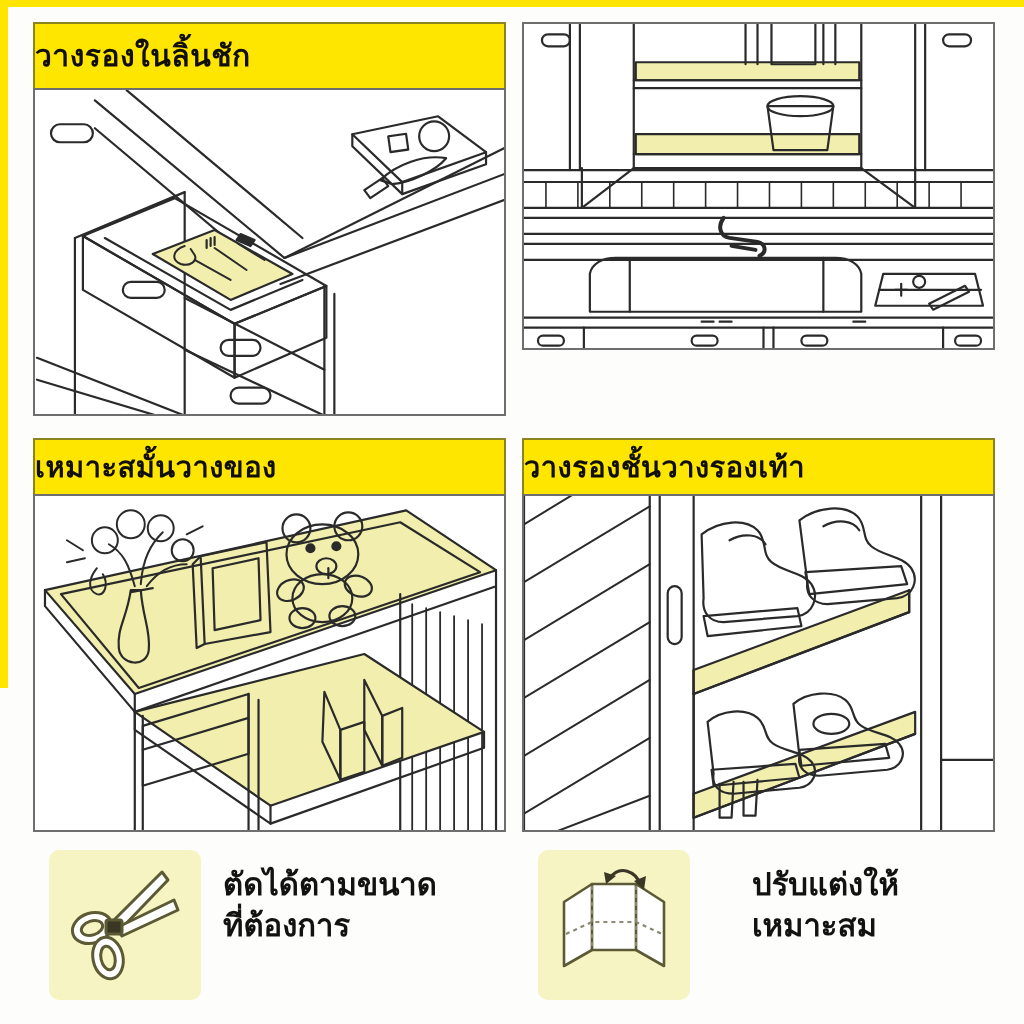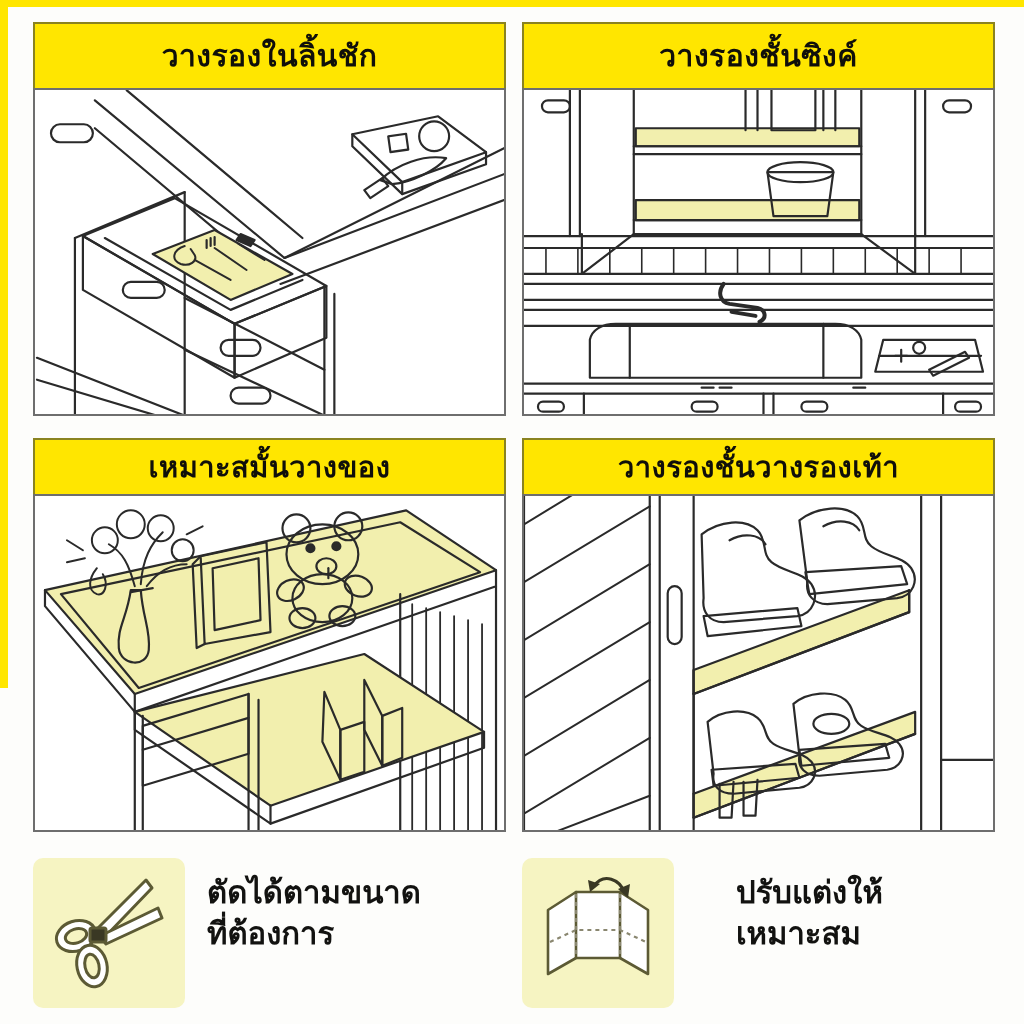--- a/index.html
+++ b/index.html
@@ -21,21 +21,21 @@
   .panel.p3{left:0;top:416px;}
   .panel.p4{left:489px;top:416px;border-radius:7px;}
 
   .panel-header{
     position:relative;
     height:66px;
     background:#ffe600;
     border:2px solid #8a8320;
     border-bottom:none;
     box-sizing:border-box;
-    display:flex;align-items:center;justify-content:center;
+    display:flex;align-items:center;
   }
   .panel.p3 .panel-header,.panel.p4 .panel-header{height:56px;}
   .panel-title{
     font-size:30px;font-weight:bold;color:#100f0a;
     letter-spacing:.5px;line-height:1;white-space:nowrap;
   }
   .panel.p3 .panel-title,.panel.p4 .panel-title{font-size:29px;}
 
   .panel-art{
     position:relative;
@@ -43,21 +43,21 @@
     background:#ffffff;
     border:2px solid #6e6e6e;
     box-sizing:border-box;
     overflow:hidden;
   }
   .panel.p3 .panel-art,.panel.p4 .panel-art{height:338px;}
   .panel-art svg{display:block;width:100%;height:100%;}
 
   
   #feature-row{position:absolute;left:33px;top:850px;width:962px;height:160px;}
-  .feature{position:absolute;top:8px;width:470px;height:160px;display:flex;align-items:flex-start;}
+  .feature{position:absolute;top:0;width:470px;height:160px;display:flex;align-items:flex-start;margin-left:16px;}
   .feature.f1{left:0;}
   .feature.f2{left:489px;gap:40px;}
   .feature-icon{
     width:152px;height:150px;flex:0 0 152px;
     background:#f6f4c2;border-radius:10px;
     display:flex;align-items:center;justify-content:center;
   }
   .feature-icon svg{display:block;}
   .feature-text{
     margin-left:22px;padding-top:14px;
@@ -130,23 +130,20 @@
           <circle cx="400" cy="48" r="15"></circle>
 
           <path d="M346 92 c16 -16 44 -26 66 -22 c-10 12 -34 24 -54 26 Z"></path>
           <path d="M330 102 l18 -12 l6 8 l-18 12 Z"></path>
         </g>
       </svg>
     </div>
   </div>
 
   <div class="panel p2">
-    <div class="panel-header">
-      <span class="panel-title">วางรองชั้นซิงค์</span>
-    </div>
     <div class="panel-art">
       <svg viewBox="0 0 470 328" preserveAspectRatio="xMidYMid slice">
         <g fill="none" stroke="#2a2a2a" stroke-width="2.2" stroke-linejoin="round" stroke-linecap="round">
 
           <path d="M46 0 L46 148 M56 0 L56 148"></path>
           <path d="M392 0 L392 148 M402 0 L402 148"></path>
 
           <rect x="18" y="12" width="28" height="12" rx="6"></rect>
           <rect x="420" y="12" width="28" height="12" rx="6"></rect>
 

